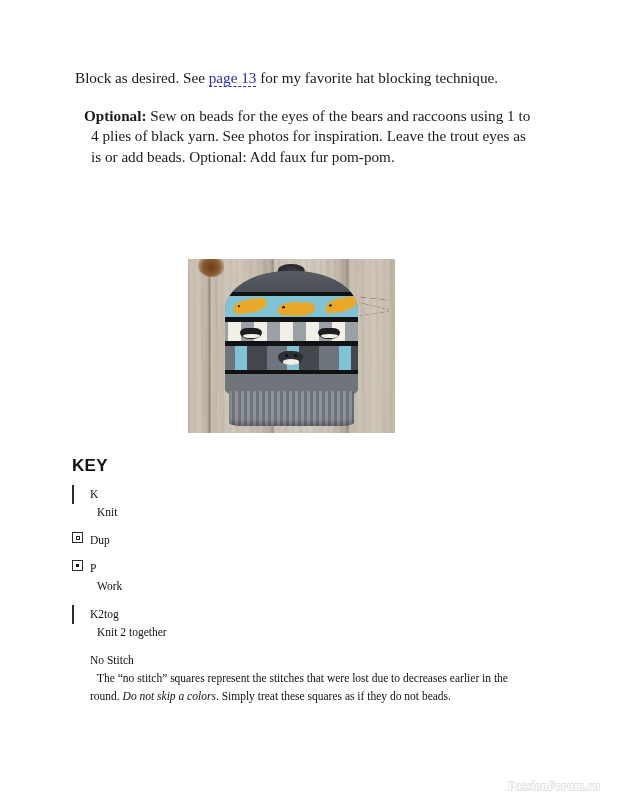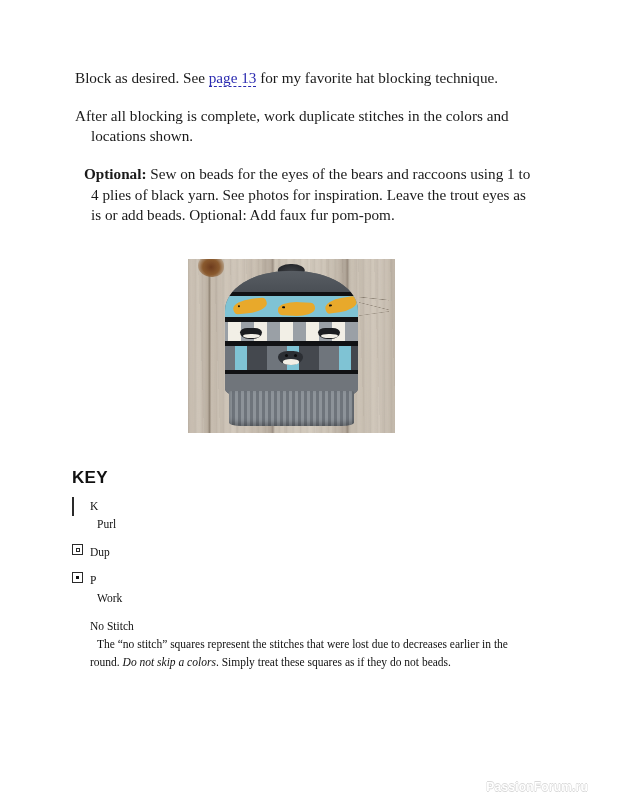--- a/index.html
+++ b/index.html
@@ -236,21 +236,21 @@
     position: absolute;
     left: 72px;
     top: 452px;
     width: 460px;
   }
   .key-title {
     font-family: "Liberation Sans", sans-serif;
     font-weight: bold;
     font-size: 17px;
     letter-spacing: 0.3px;
-    margin: 16px 0 8px 0;
+    margin: 4px 0 8px 0;
     color: #111111;
   }
 
   .key-entry {
     display: flex;
     align-items: flex-start;
     margin-bottom: 10px;
   }
   .key-entry:last-child { margin-bottom: 4px; }
 
@@ -313,44 +313,43 @@
     font-size: 11.5px;
     line-height: 1.26;
     color: #111111;
     margin-left: 7px;
   }
   .key-desc em { font-style: italic; }
 
   
   .watermark {
     position: absolute;
-    right: 24px;
+    right: 12px;
     bottom: 6px;
-    font-family: Liberation Sans, sans-serif;
+    font-family: Liberation Serif, serif;
     font-size: 12px;
     font-weight: bold;
     letter-spacing: 0.2px;
     color: #ffffff;
     text-shadow:
       -0.6px 0 #d8d8d8, 0.6px 0 #d8d8d8,
       0 -0.6px #d8d8d8, 0 0.6px #d8d8d8;
     opacity: .95;
     user-select: none;
   }
 </style>
 </head>
 <body>
 
 <div class="page">
 
   <div class="body-block">
 
     <p class="para"><span>Block as desired. See </span><a class="link" href="#">page 13</a><span> for my favorite hat blocking technique.</span></p>
 
-    <p class="para">After all blocking is complete, work duplicate stitches in the colors and locations shown.</p>
 
     <p class="para"><span class="lead">Optional:</span><span> Sew on beads for the eyes of the bears and raccoons using 1 to 4 plies of black yarn. See photos for inspiration. Leave the trout eyes as is or add beads. Optional: Add faux fur pom-pom.</span></p>
 
   </div>
 
   <div class="photo-wrap">
     <div class="photo">
       <div class="wood"></div>
       <div class="knot"></div>
       <div class="grass"></div>
@@ -394,21 +393,21 @@
   <div class="key-section">
 
     <h2 class="key-title">KEY</h2>
 
     <div class="key-entry">
       <span class="sym">
         <span class="sym-box"></span>
       </span>
       <span class="key-text">
         <span class="key-label">K</span><br>
-        <span class="key-desc">Purl</span>
+        <span class="key-desc">Knit</span>
       </span>
     </div>
 
     <div class="key-entry">
       <span class="sym">
         <span class="sym-dup">
             <i></i>
           </span>
       </span>
       <span class="key-text">
@@ -421,20 +420,29 @@
         <span class="sym-p">
             <i></i>
           </span>
       </span>
       <span class="key-text">
         <span class="key-label">P</span><br>
         <span class="key-desc">Work</span>
       </span>
     </div>
 
+    <div class="key-entry">
+      <span class="sym">
+        <span class="sym-k2tog"></span>
+      </span>
+      <span class="key-text">
+        <span class="key-label">K2tog</span><br>
+        <span class="key-desc">Knit 2 together</span>
+      </span>
+    </div>
 
     <div class="key-entry">
       <span class="sym">
         <span class="sym-nostitch"></span>
       </span>
       <span class="key-text">
         <span class="key-label">No Stitch</span><br>
         <span class="key-desc"><span>The “no stitch” squares represent the stitches that were lost due to decreases earlier in the round. </span><em>Do not skip a colors</em><span>. Simply treat these squares as if they do not beads.</span></span>
       </span>
     </div>

